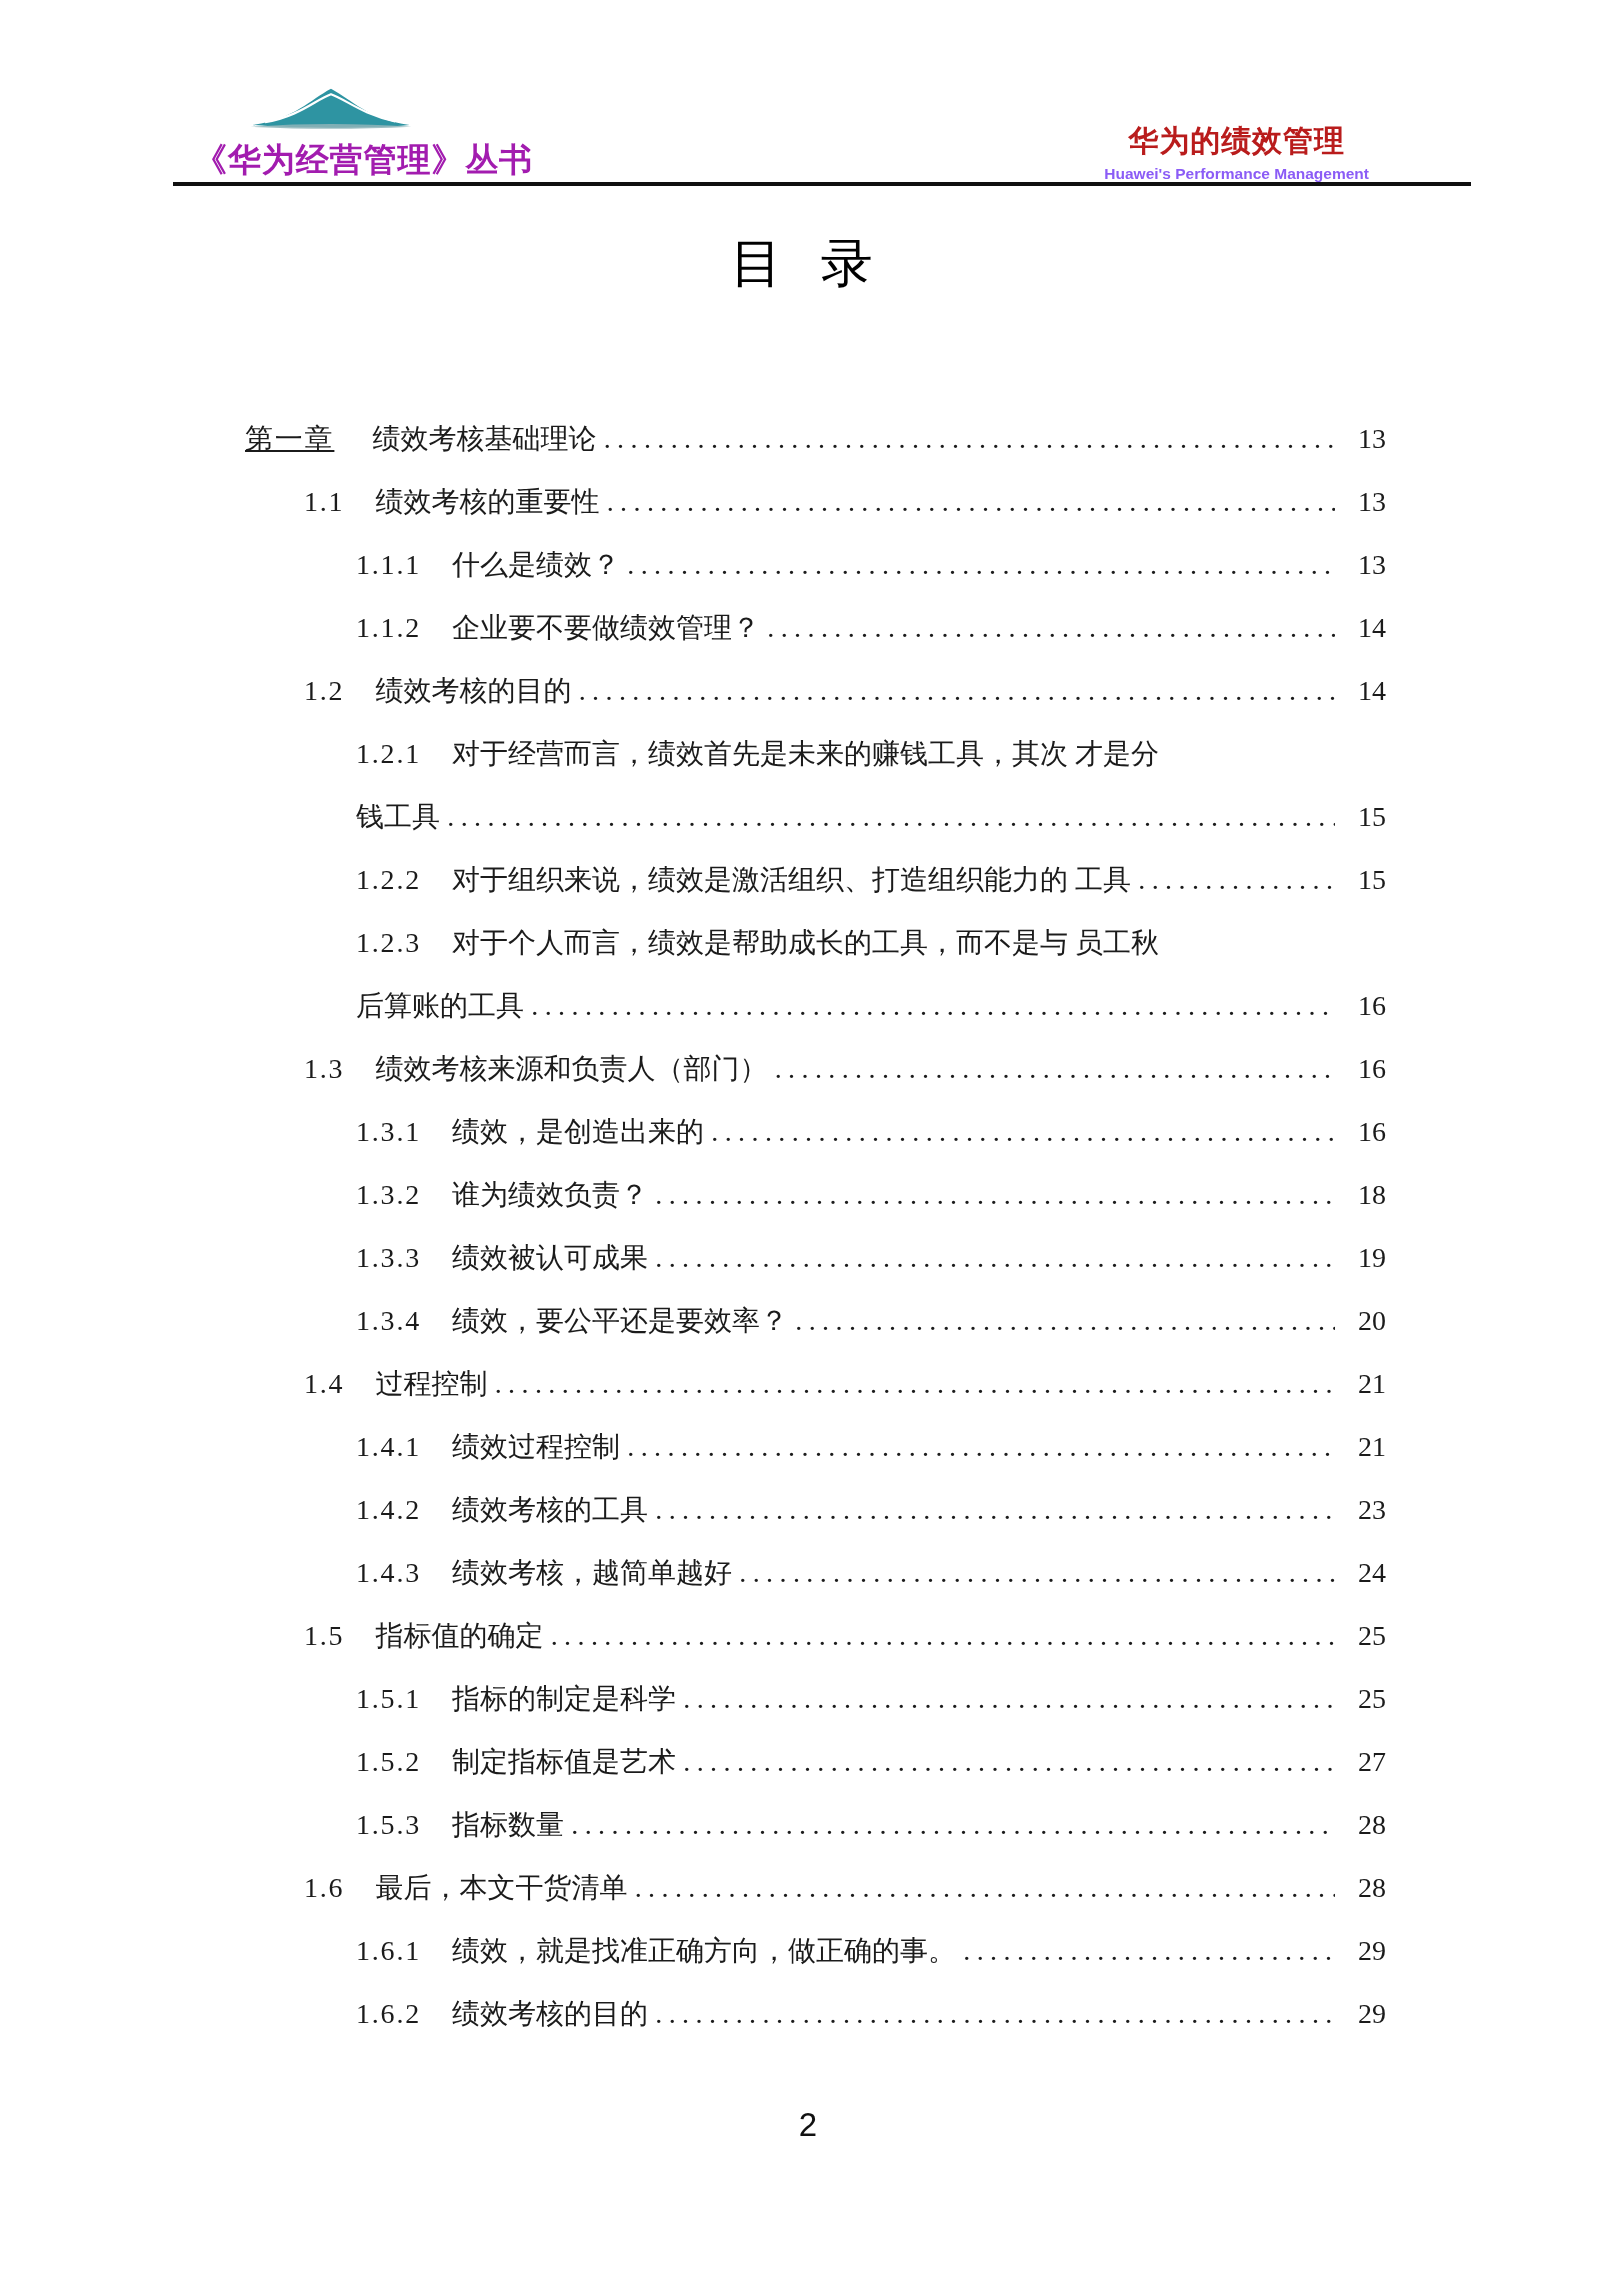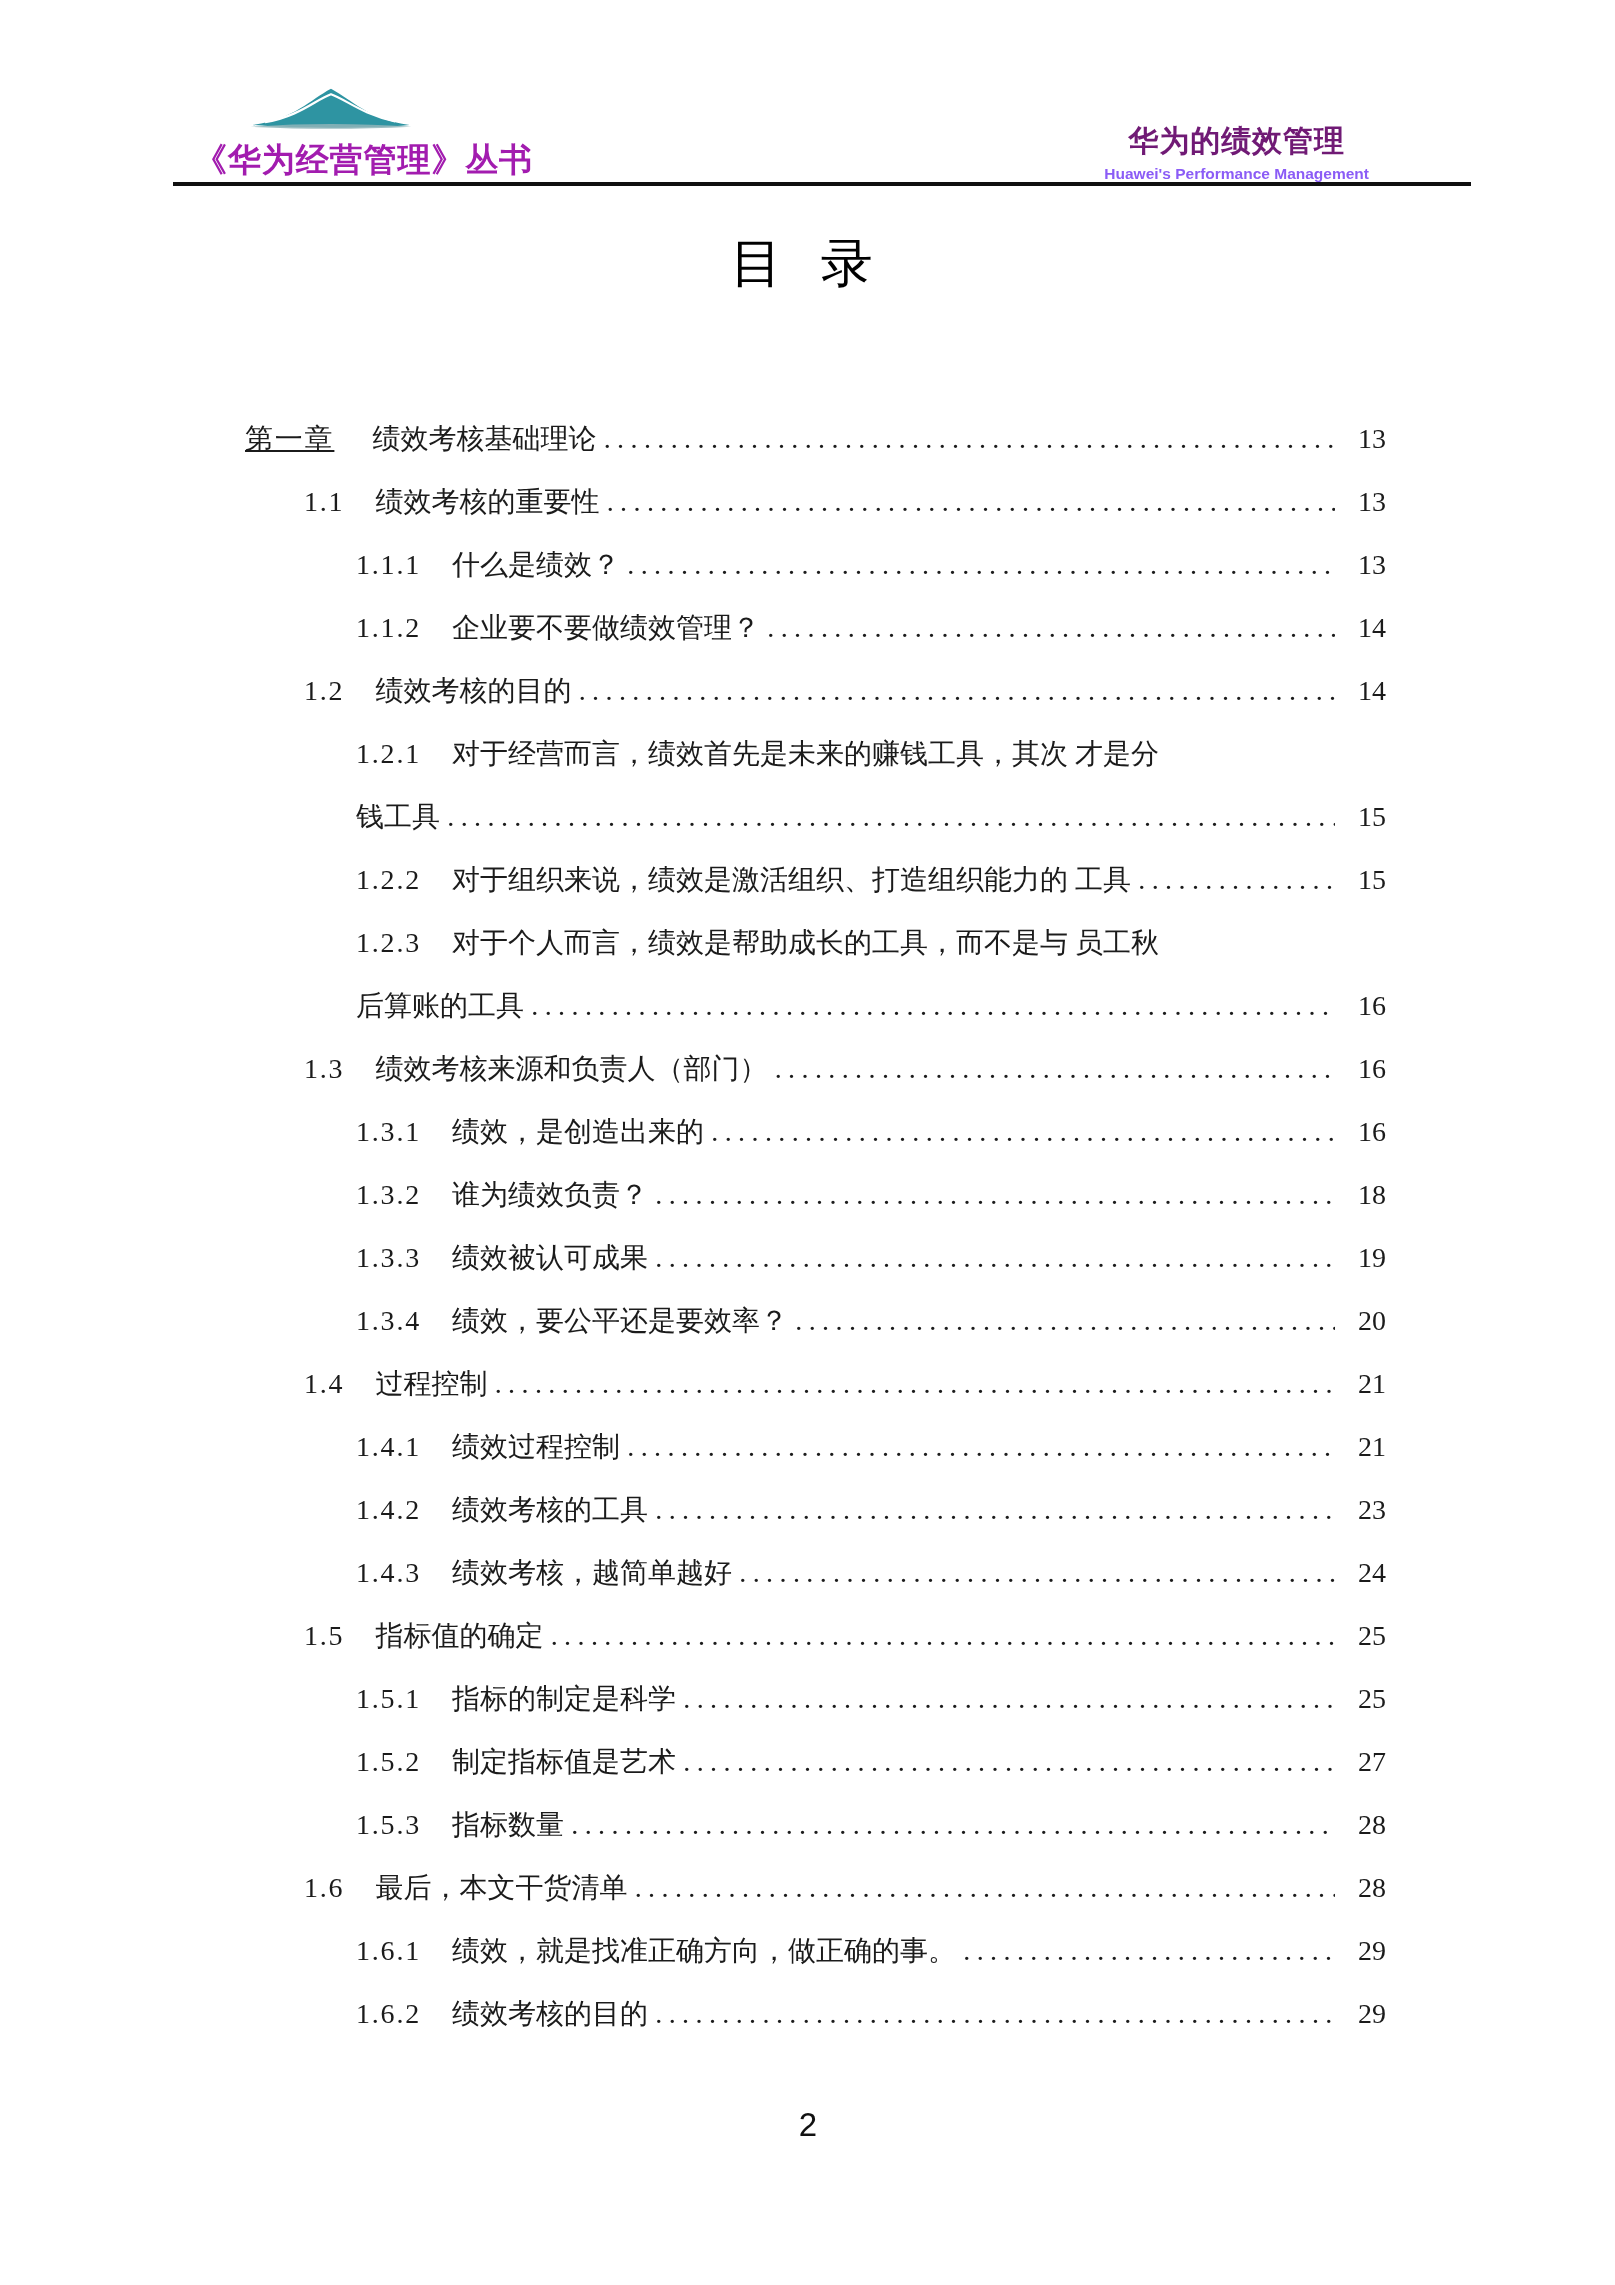--- a/index.html
+++ b/index.html
@@ -23,21 +23,21 @@
     letter-spacing: 0.9px;
     color: #a21caf;
     white-space: nowrap;
   }
   .brand-block { position: absolute; right: 247px; top: 121px; text-align: center; }
   .brand-cn {
     font-family: "Liberation Sans", "DejaVu Sans", sans-serif;
     font-weight: 700;
     font-size: 30px;
     letter-spacing: 0.9px;
-    color: #701a75;
+    color: #b91c1c;
     white-space: nowrap;
   }
   .brand-en {
     font-family: "Liberation Sans", "DejaVu Sans", sans-serif;
     font-weight: 700;
     font-size: 15.5px;
     color: #8b5cf6;
     margin-top: 2.7px;
     white-space: nowrap;
   }

